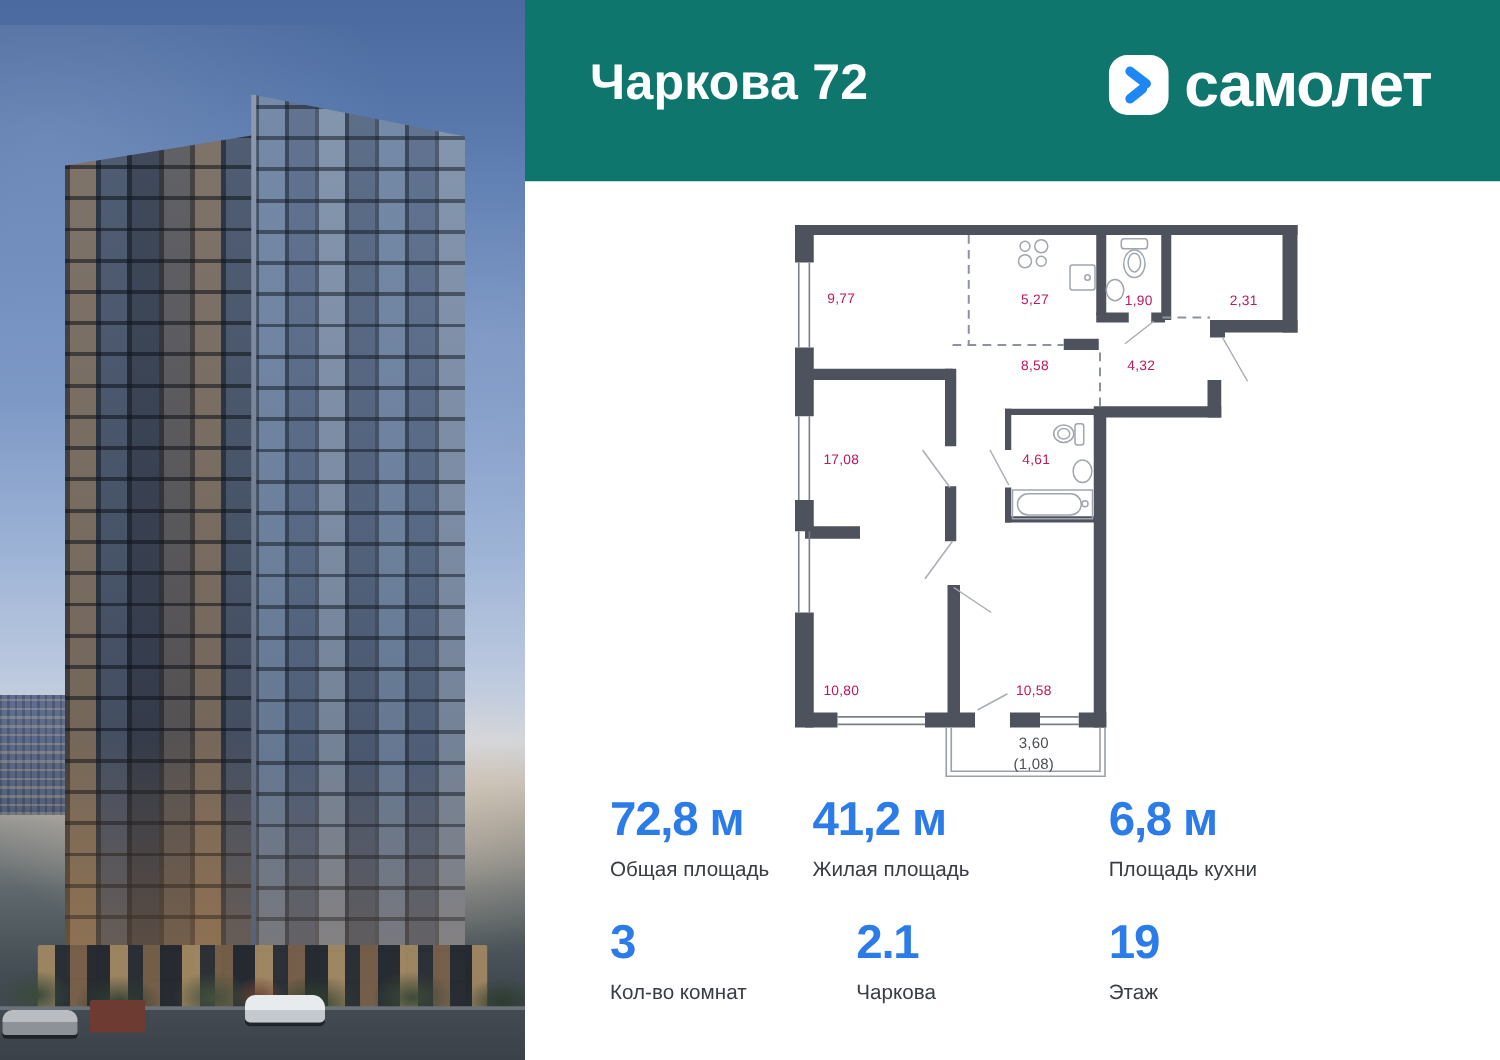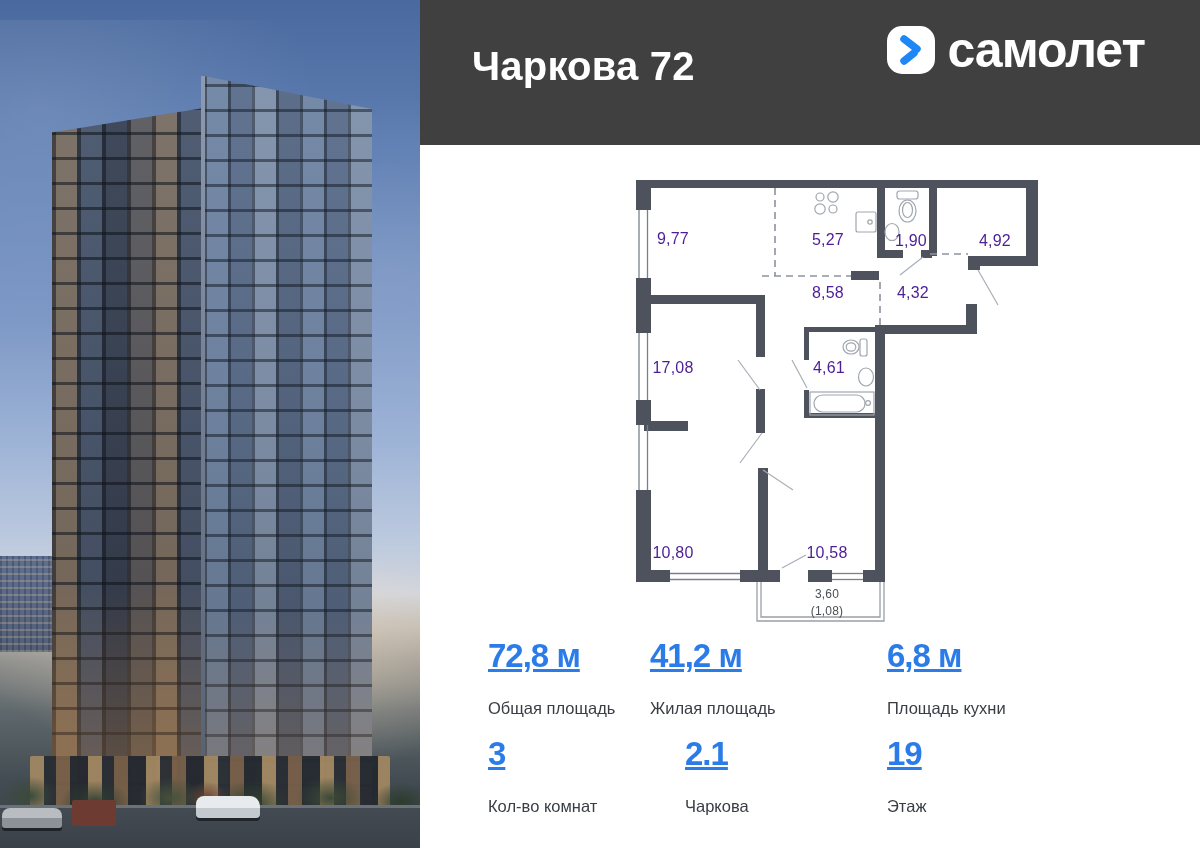--- a/index.html
+++ b/index.html
@@ -56,38 +56,38 @@
       radial-gradient(ellipse 45px 28px at 402px 44px,#2d3b2e,transparent 70%);}
   .street{position:absolute;left:0;top:805px;width:420px;height:43px;
     background:linear-gradient(180deg,#6a7178 0,#6a7178 3px,#434a52 3px,#3a4149 100%);}
   .car-white{position:absolute;left:196px;top:796px;width:64px;height:22px;border-radius:8px 10px 4px 4px;
     background:linear-gradient(180deg,#e8ebee 0 55%,#c3c9cf 55% 100%);box-shadow:0 3px 0 #20252b;}
   .car-gray{position:absolute;left:2px;top:808px;width:60px;height:20px;border-radius:8px 8px 3px 3px;
     background:linear-gradient(180deg,#b9bdc2 0 50%,#8d9298 50% 100%);box-shadow:0 3px 0 #1e2328;}
   .kiosk{position:absolute;left:72px;top:800px;width:44px;height:26px;background:#6e3b33;border-radius:2px;}
 
   
-  .header{position:absolute;left:420px;top:0;width:780px;height:145px;background:#404040;}
+  .header{position:absolute;left:420px;top:0;width:780px;height:145px;background:#0f766e;}
   .title{position:absolute;left:52px;top:44px;font-size:40px;line-height:44px;font-weight:700;
     color:#ffffff;letter-spacing:.2px;}
-  .logo{position:absolute;right:55px;top:25px;display:flex;align-items:center;gap:12px;}
+  .logo{position:absolute;right:55px;top:43px;display:flex;align-items:center;gap:12px;}
   .logo-badge{width:48px;height:48px;}
   .logo-text{color:#ffffff;font-size:50px;line-height:50px;font-weight:700;letter-spacing:-1px;}
 
   
   .plan{position:absolute;left:620px;top:170px;width:420px;height:455px;}
   .plan svg{position:absolute;left:0;top:0;}
-  .rl{position:absolute;transform:translate(-50%,-50%);font-size:16px;color:#4c1d95;
+  .rl{position:absolute;transform:translate(-50%,-50%);font-size:11px;color:#be185d;
     white-space:nowrap;letter-spacing:.2px;}
   .rl.small{font-size:12px;color:#4a4e55;text-align:center;}
 
   
   .stat{position:absolute;width:200px;}
-  .stat-value{font-size:33px;line-height:40px;font-weight:700;color:#2b7ce9;letter-spacing:-1px;text-decoration:underline;}
-  .stat-label{margin-top:23px;font-size:16.5px;color:#393d44;}
+  .stat-value{font-size:38px;line-height:40px;font-weight:700;color:#2b7ce9;letter-spacing:-1px;}
+  .stat-label{margin-top:11px;font-size:16.5px;color:#393d44;}
 </style>
 </head>
 <body>
 
 <div class="page">
 
   <div class="photo">
     <div class="cloud"></div>
     <div class="glow"></div>
     <div class="distant"></div>
@@ -199,21 +199,21 @@
       </g>
       <g stroke="#9aa0a8" fill="none" stroke-width="1.3">
         <path d="M137,412 L137,451 L264,451 L264,412"></path>
         <path d="M141,412 L141,447 L260,447 L260,412"></path>
       </g>
     </svg>
 
     <div class="rl" style="left:53px;top:69px">9,77</div>
     <div class="rl" style="left:208px;top:70px">5,27</div>
     <div class="rl" style="left:291px;top:71px">1,90</div>
-    <div class="rl" style="left:375px;top:71px">4,92</div>
+    <div class="rl" style="left:375px;top:71px">2,31</div>
     <div class="rl" style="left:208px;top:123px">8,58</div>
     <div class="rl" style="left:293px;top:123px">4,32</div>
     <div class="rl" style="left:53px;top:198px">17,08</div>
     <div class="rl" style="left:209px;top:198px">4,61</div>
     <div class="rl" style="left:53px;top:383px">10,80</div>
     <div class="rl" style="left:207px;top:383px">10,58</div>
     <div class="rl small" style="left:207px;top:424px">3,60</div>
     <div class="rl small" style="left:207px;top:441px">(1,08)</div>
   </div>
 

